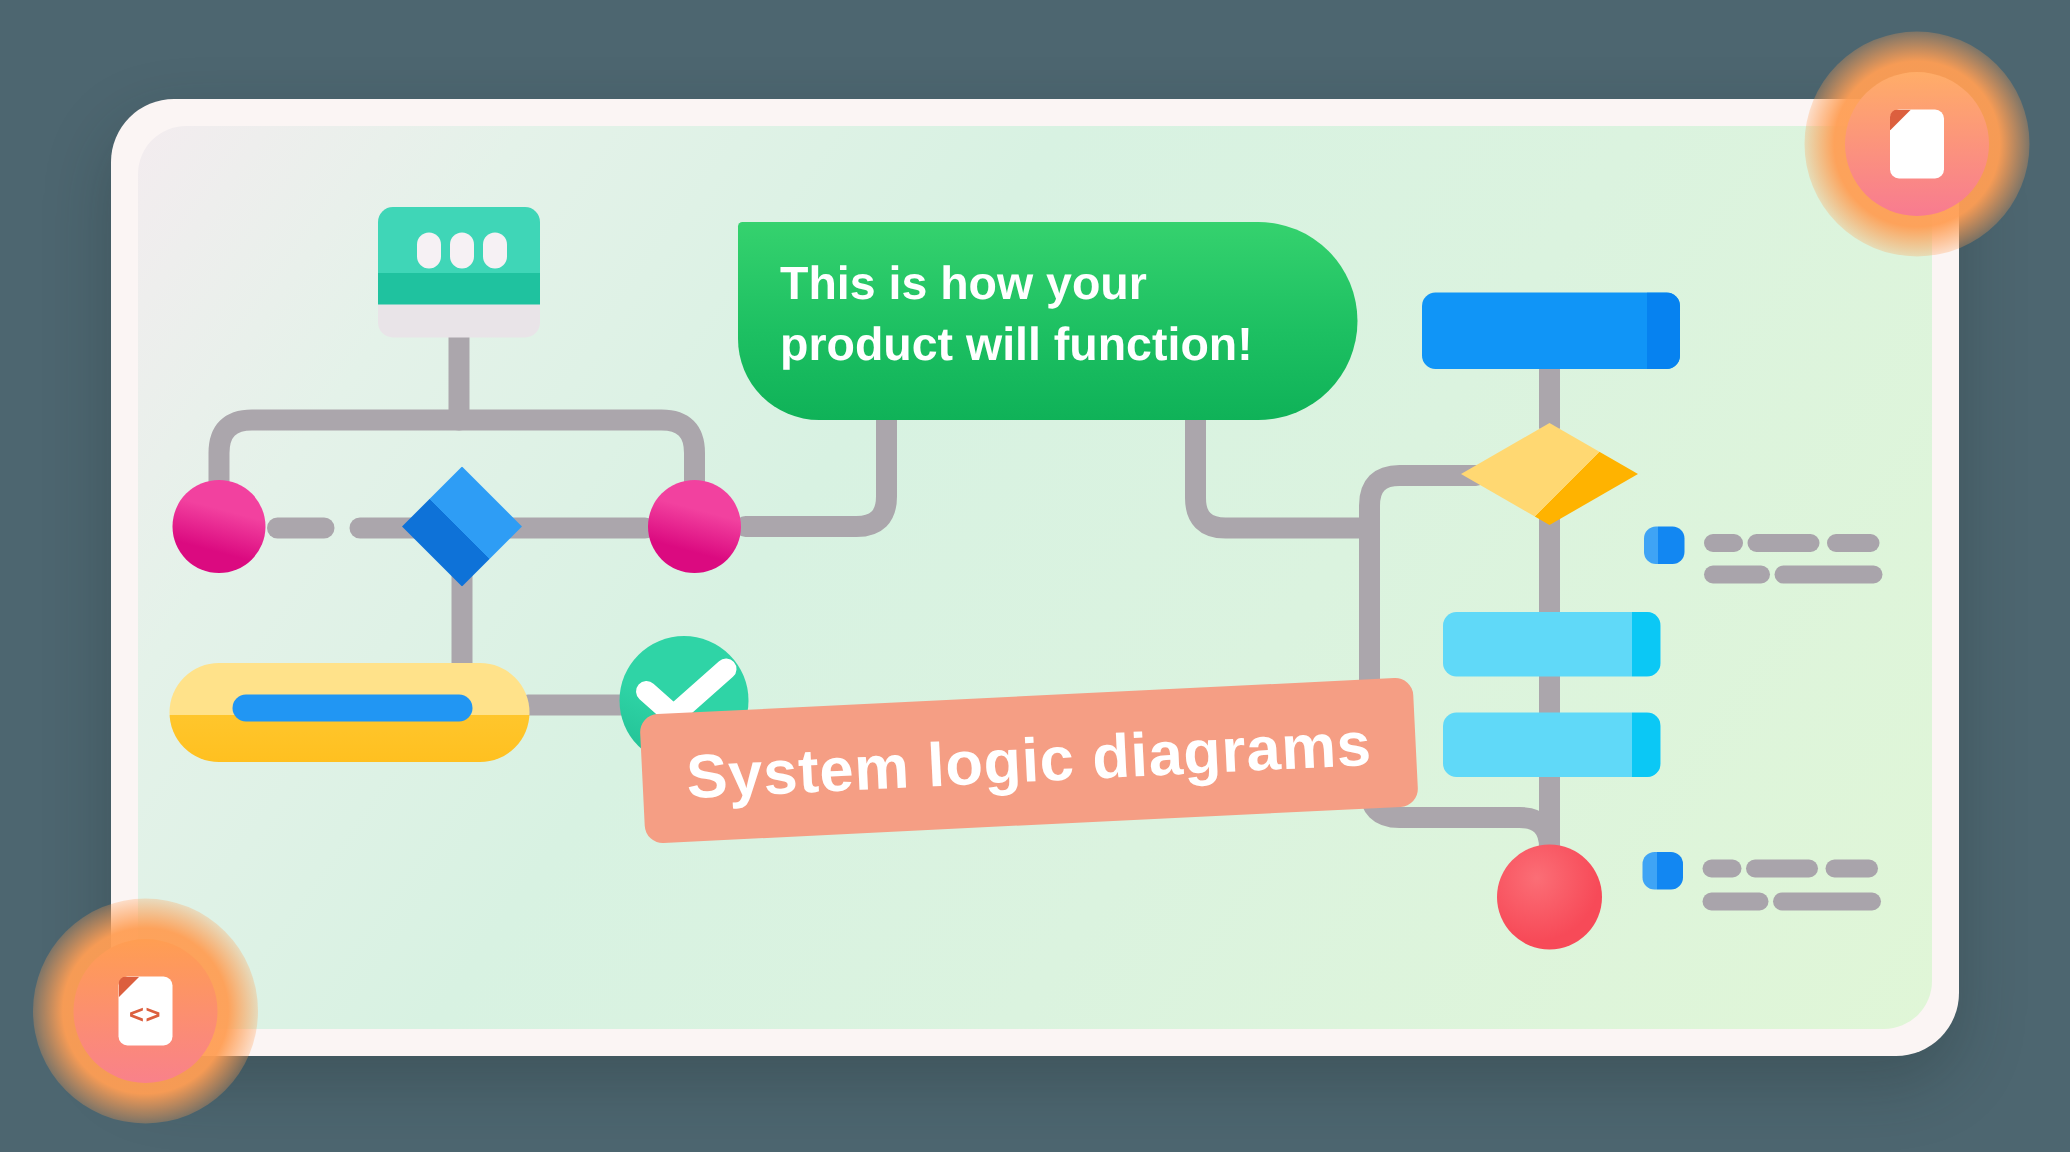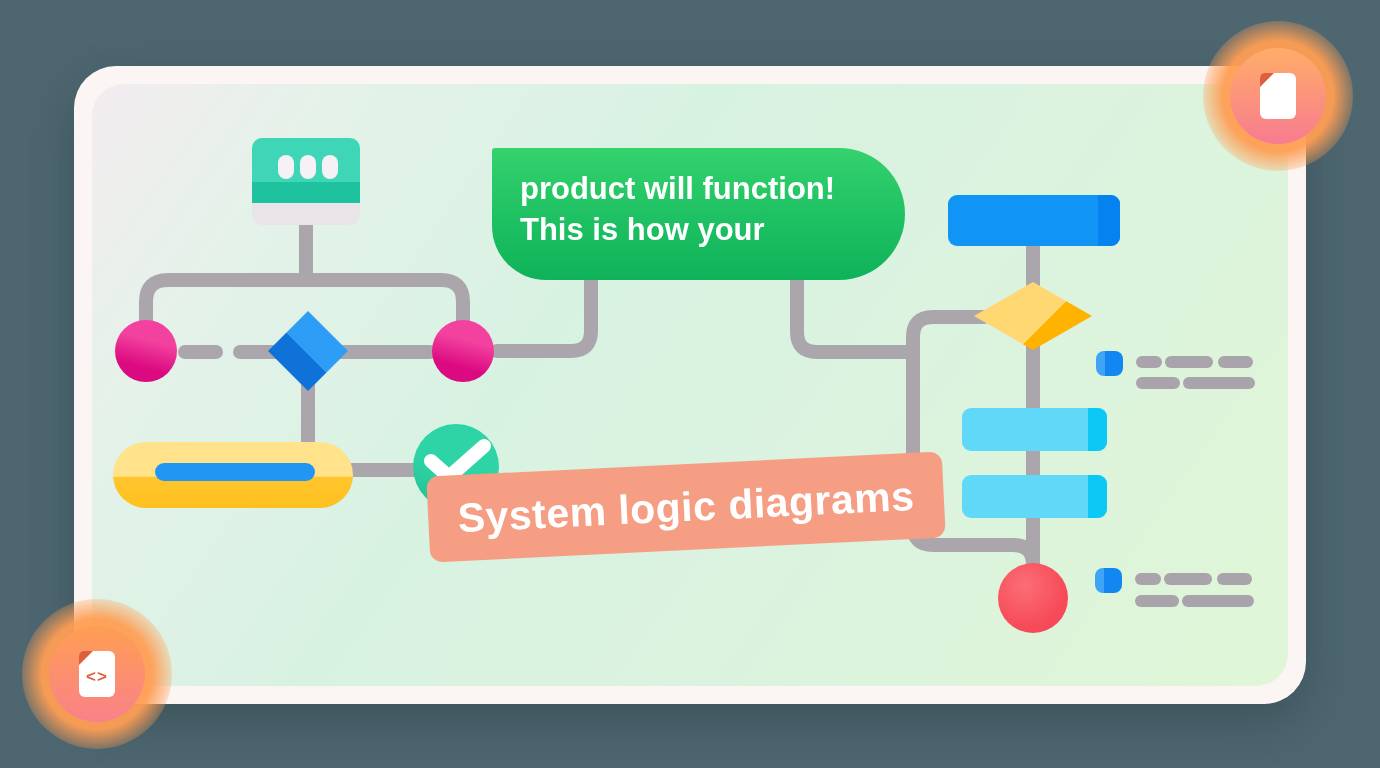--- a/index.html
+++ b/index.html
@@ -144,22 +144,22 @@
     <div class="dash" style="left:87px;top:27px;width:72px;"></div>
   </div>
 
   <div class="check-circle abs">
     <svg width="86" height="86" viewBox="0 0 86 86">
       <polyline points="18,37 36,53 71,22" fill="none" stroke="#FFFFFF" stroke-width="14" stroke-linecap="round" stroke-linejoin="round"></polyline>
     </svg>
   </div>
 
   <div class="bubble abs">
+    <div>This is how your</div>
     <div>product will function!</div>
-    <div>This is how your</div>
   </div>
 
   <div class="banner abs">
     <span>System logic diagrams</span>
   </div>
 
   <div class="badge-glow abs" style="left:1203px;top:21px;"></div>
   <div class="badge-circle tr abs" style="left:1230px;top:48px;">
     <div class="doc" style="left:30px;top:25px;">
       <div class="doc-fold"></div>

